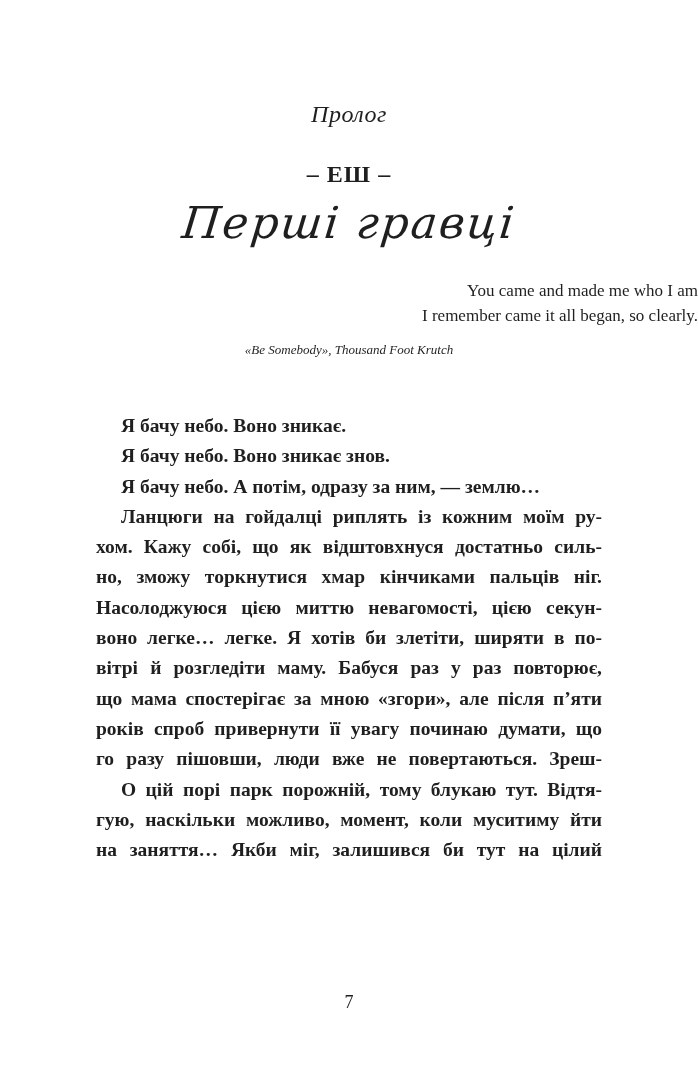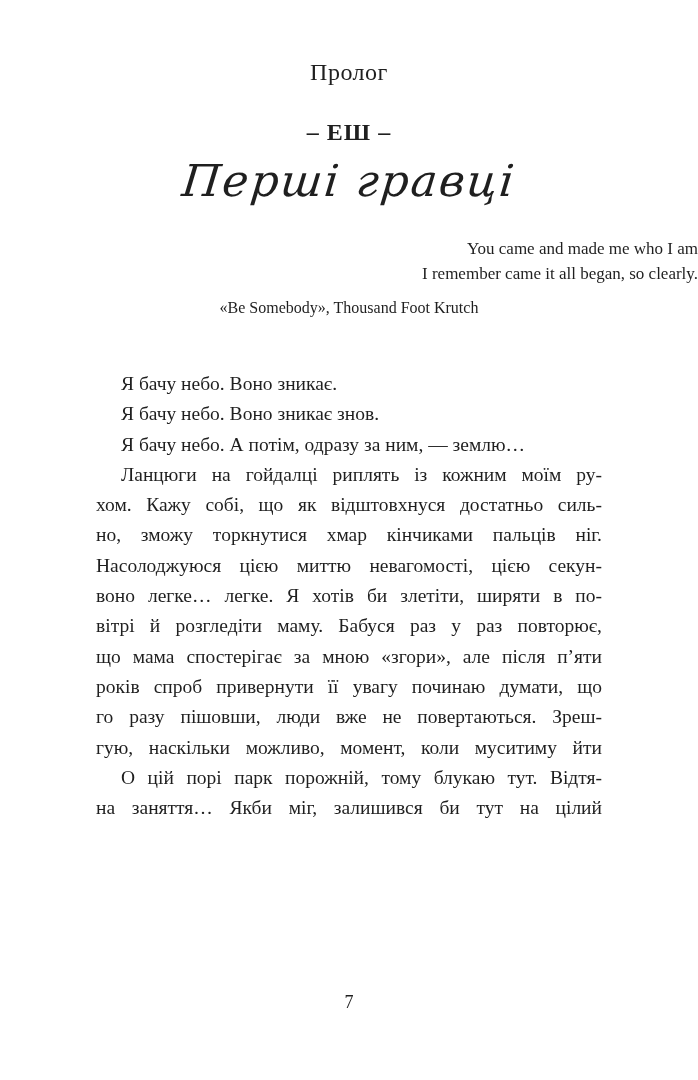--- a/index.html
+++ b/index.html
@@ -11,22 +11,23 @@
     position: relative;
     width: 698px;
     height: 1080px;
     background: #ffffff;
     color: #1f1f1f;
     font-family: "Liberation Serif", serif;
     overflow: hidden;
     margin: 0 auto;
   }
   .chapter-title {
-    padding-top: 59px;
+    padding-top: 101px;
     text-align: center;
+    font-style: italic;
     font-size: 24px;
     line-height: 26px;
     letter-spacing: 0.5px;
   }
   .pov-heading {
     margin-top: 34px;
     text-align: center;
     font-size: 24px;
     line-height: 26px;
     letter-spacing: 1px;
@@ -44,28 +45,30 @@
   }
   .epigraph {
     margin-top: 24px;
     text-align: right;
     font-size: 17px;
     line-height: 25px;
   }
   .epigraph-attribution {
     margin-top: 12px;
     text-align: center;
-    font-size: 16px;
+    font-size: 13px;
     line-height: 20px;
+    font-style: italic;
   }
   .body-text {
     width: 506px;
     margin: 51px auto 8px auto;
     font-size: 19.5px;
     line-height: 30.3px;
+    font-weight: bold;
   }
   .line {
     text-align: justify;
     text-align-last: justify;
     white-space: nowrap;
   }
   .line.last {
     text-align-last: left;
     white-space: normal;
   }
@@ -105,20 +108,20 @@
       <div class="line indent last">Я бачу небо. А потім, одразу за ним, — землю…</div>
       <div class="line indent">Ланцюги на гойдалці риплять із кожним моїм ру-</div>
       <div class="line">хом. Кажу собі, що як відштовхнуся достатньо силь-</div>
       <div class="line">но, зможу торкнутися хмар кінчиками пальців ніг.</div>
       <div class="line">Насолоджуюся цією миттю невагомості, цією секун-</div>
       <div class="line">воно легке… легке. Я хотів би злетіти, ширяти в по-</div>
       <div class="line">вітрі й розгледіти маму. Бабуся раз у раз повторює,</div>
       <div class="line">що мама спостерігає за мною «згори», але після п’яти</div>
       <div class="line">років спроб привернути її увагу починаю думати, що</div>
       <div class="line">го разу пішовши, люди вже не повертаються. Зреш-</div>
+      <div class="line indent">О цій порі парк порожній, тому блукаю тут. Відтя-</div>
       <div class="line">гую, наскільки можливо, момент, коли муситиму йти</div>
-      <div class="line indent">О цій порі парк порожній, тому блукаю тут. Відтя-</div>
       <div class="line">на заняття… Якби міг, залишився би тут на цілий</div>
     </div>
 
   <div class="page-number">7</div>
 
 </div>
 
 </body></html>

